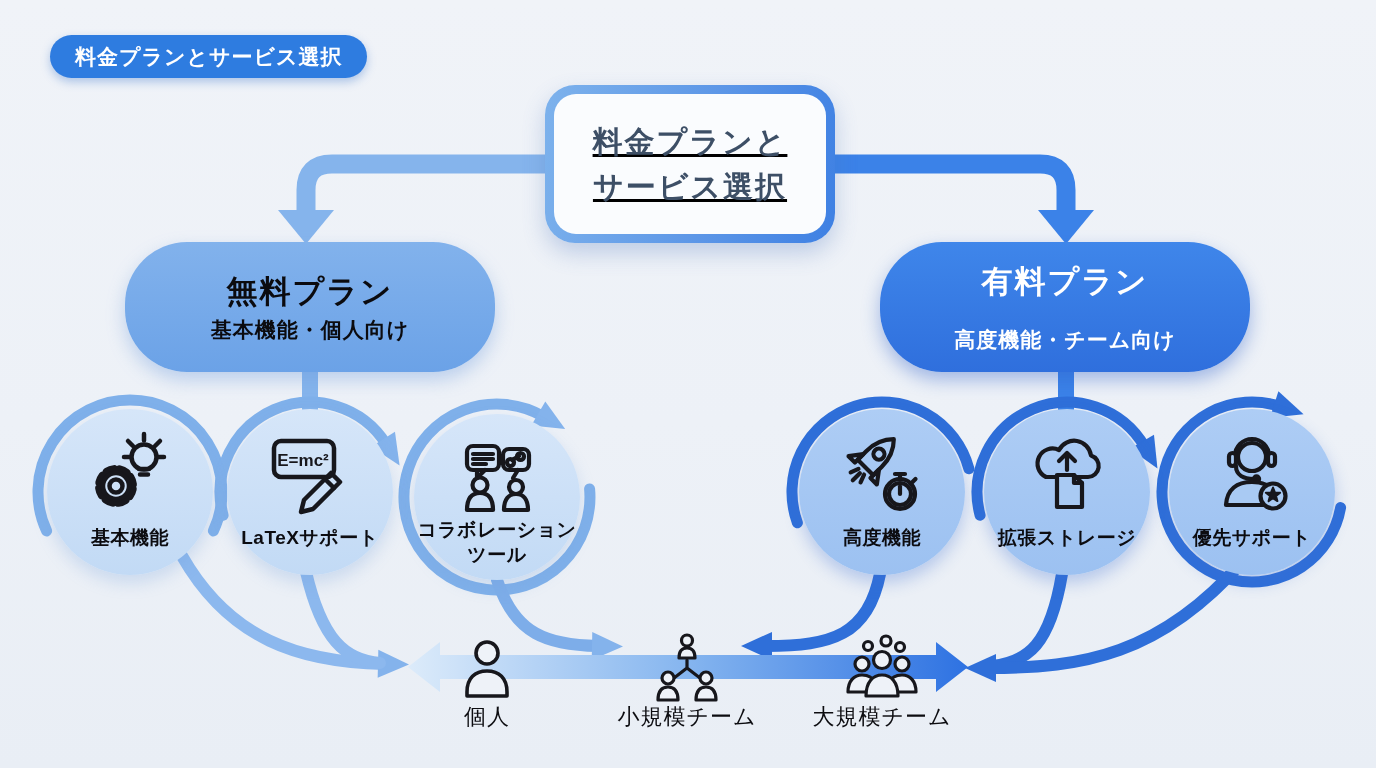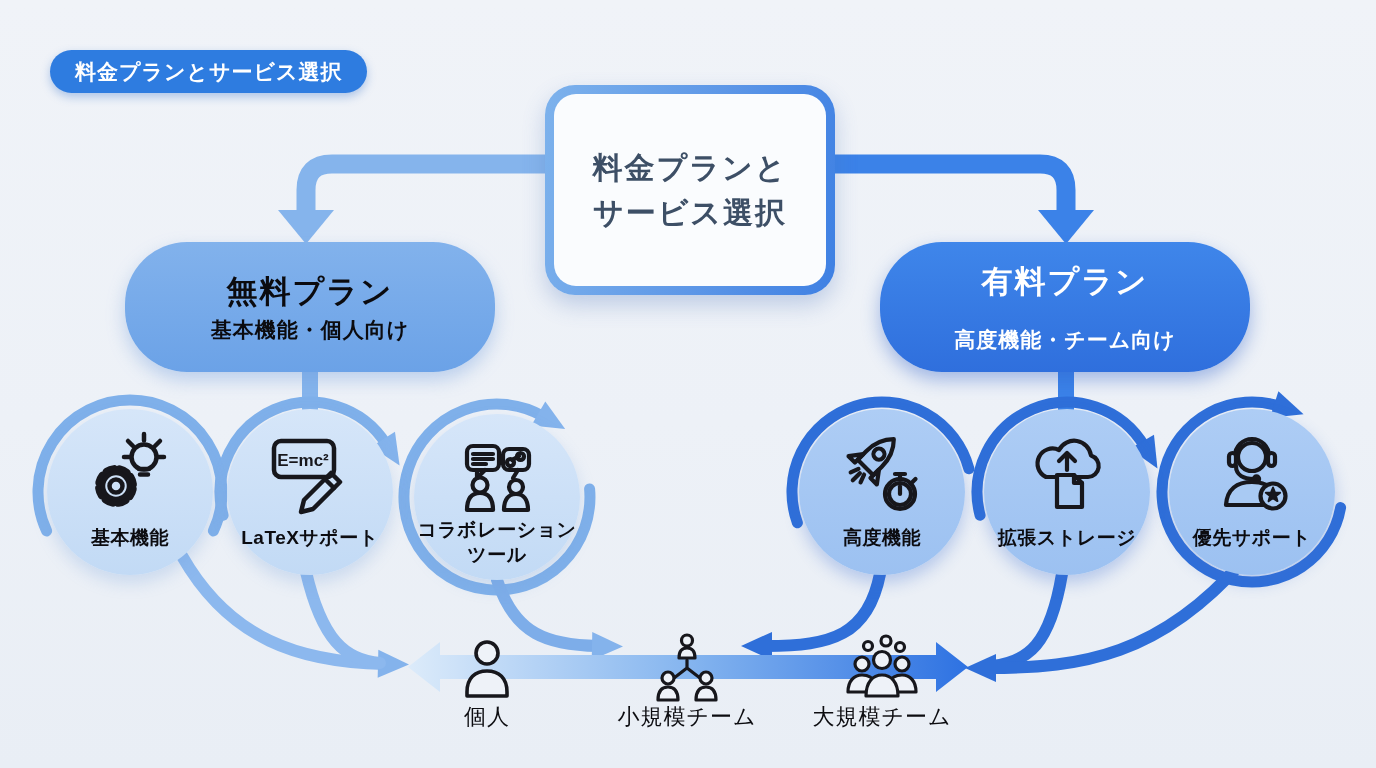--- a/index.html
+++ b/index.html
@@ -1,27 +1,27 @@
 <!DOCTYPE html>
 <html><head>
 <meta charset="utf-8">
 <style>
   html,body{margin:0;padding:0;}
   body{font-family:"Liberation Sans",sans-serif;background:#e7ebf2;}
   .canvas{position:relative;width:1376px;height:768px;overflow:hidden;
     background:linear-gradient(180deg,#f0f3f8 0%,#edf1f7 55%,#e9eef5 100%);}
   .layer{position:absolute;left:0;top:0;}
   
-  .badge{position:absolute;left:50px;top:50px;height:43px;display:flex;align-items:center;
+  .badge{position:absolute;left:50px;top:35px;height:43px;display:flex;align-items:center;
     padding:0 25px;border-radius:22px;background:#2e7ce0;color:#ffffff;
     font-size:21px;font-weight:700;letter-spacing:1px;box-shadow:0 4px 10px rgba(46,108,200,.35);}
   
-  .root-node{position:absolute;left:545px;top:85px;width:290px;height:210px;border-radius:30px;
+  .root-node{position:absolute;left:545px;top:85px;width:290px;height:158px;border-radius:30px;
     background:linear-gradient(100deg,#7db2ec 0%,#5d97e7 55%,#3e80e3 100%);
-    padding:9px;box-sizing:border-box;box-shadow:0 10px 22px rgba(80,120,190,.30);z-index:3;}
+    padding:9px;box-sizing:border-box;box-shadow:0 10px 22px rgba(80,120,190,.30);z-index:3;text-decoration:underline;}
   .root-inner{width:100%;height:100%;border-radius:22px;background:#fafcfe;
     display:flex;flex-direction:column;align-items:center;justify-content:center;}
   .root-inner .line{font-size:30px;font-weight:700;color:#3d4f66;line-height:1.5;letter-spacing:2px;}
   
   .plan-box{position:absolute;top:242px;width:370px;height:130px;border-radius:62px;
     display:flex;flex-direction:column;align-items:center;justify-content:center;z-index:3;}
   .plan-box.free{left:125px;background:linear-gradient(180deg,#82b2ec,#6ba2e7);
     box-shadow:0 8px 18px rgba(110,155,220,.40);color:#0b0b0f;}
   .plan-box.paid{left:880px;background:linear-gradient(180deg,#3f86ea,#2f6fdd);
     box-shadow:0 8px 18px rgba(45,95,200,.40);color:#ffffff;gap:20px;}

